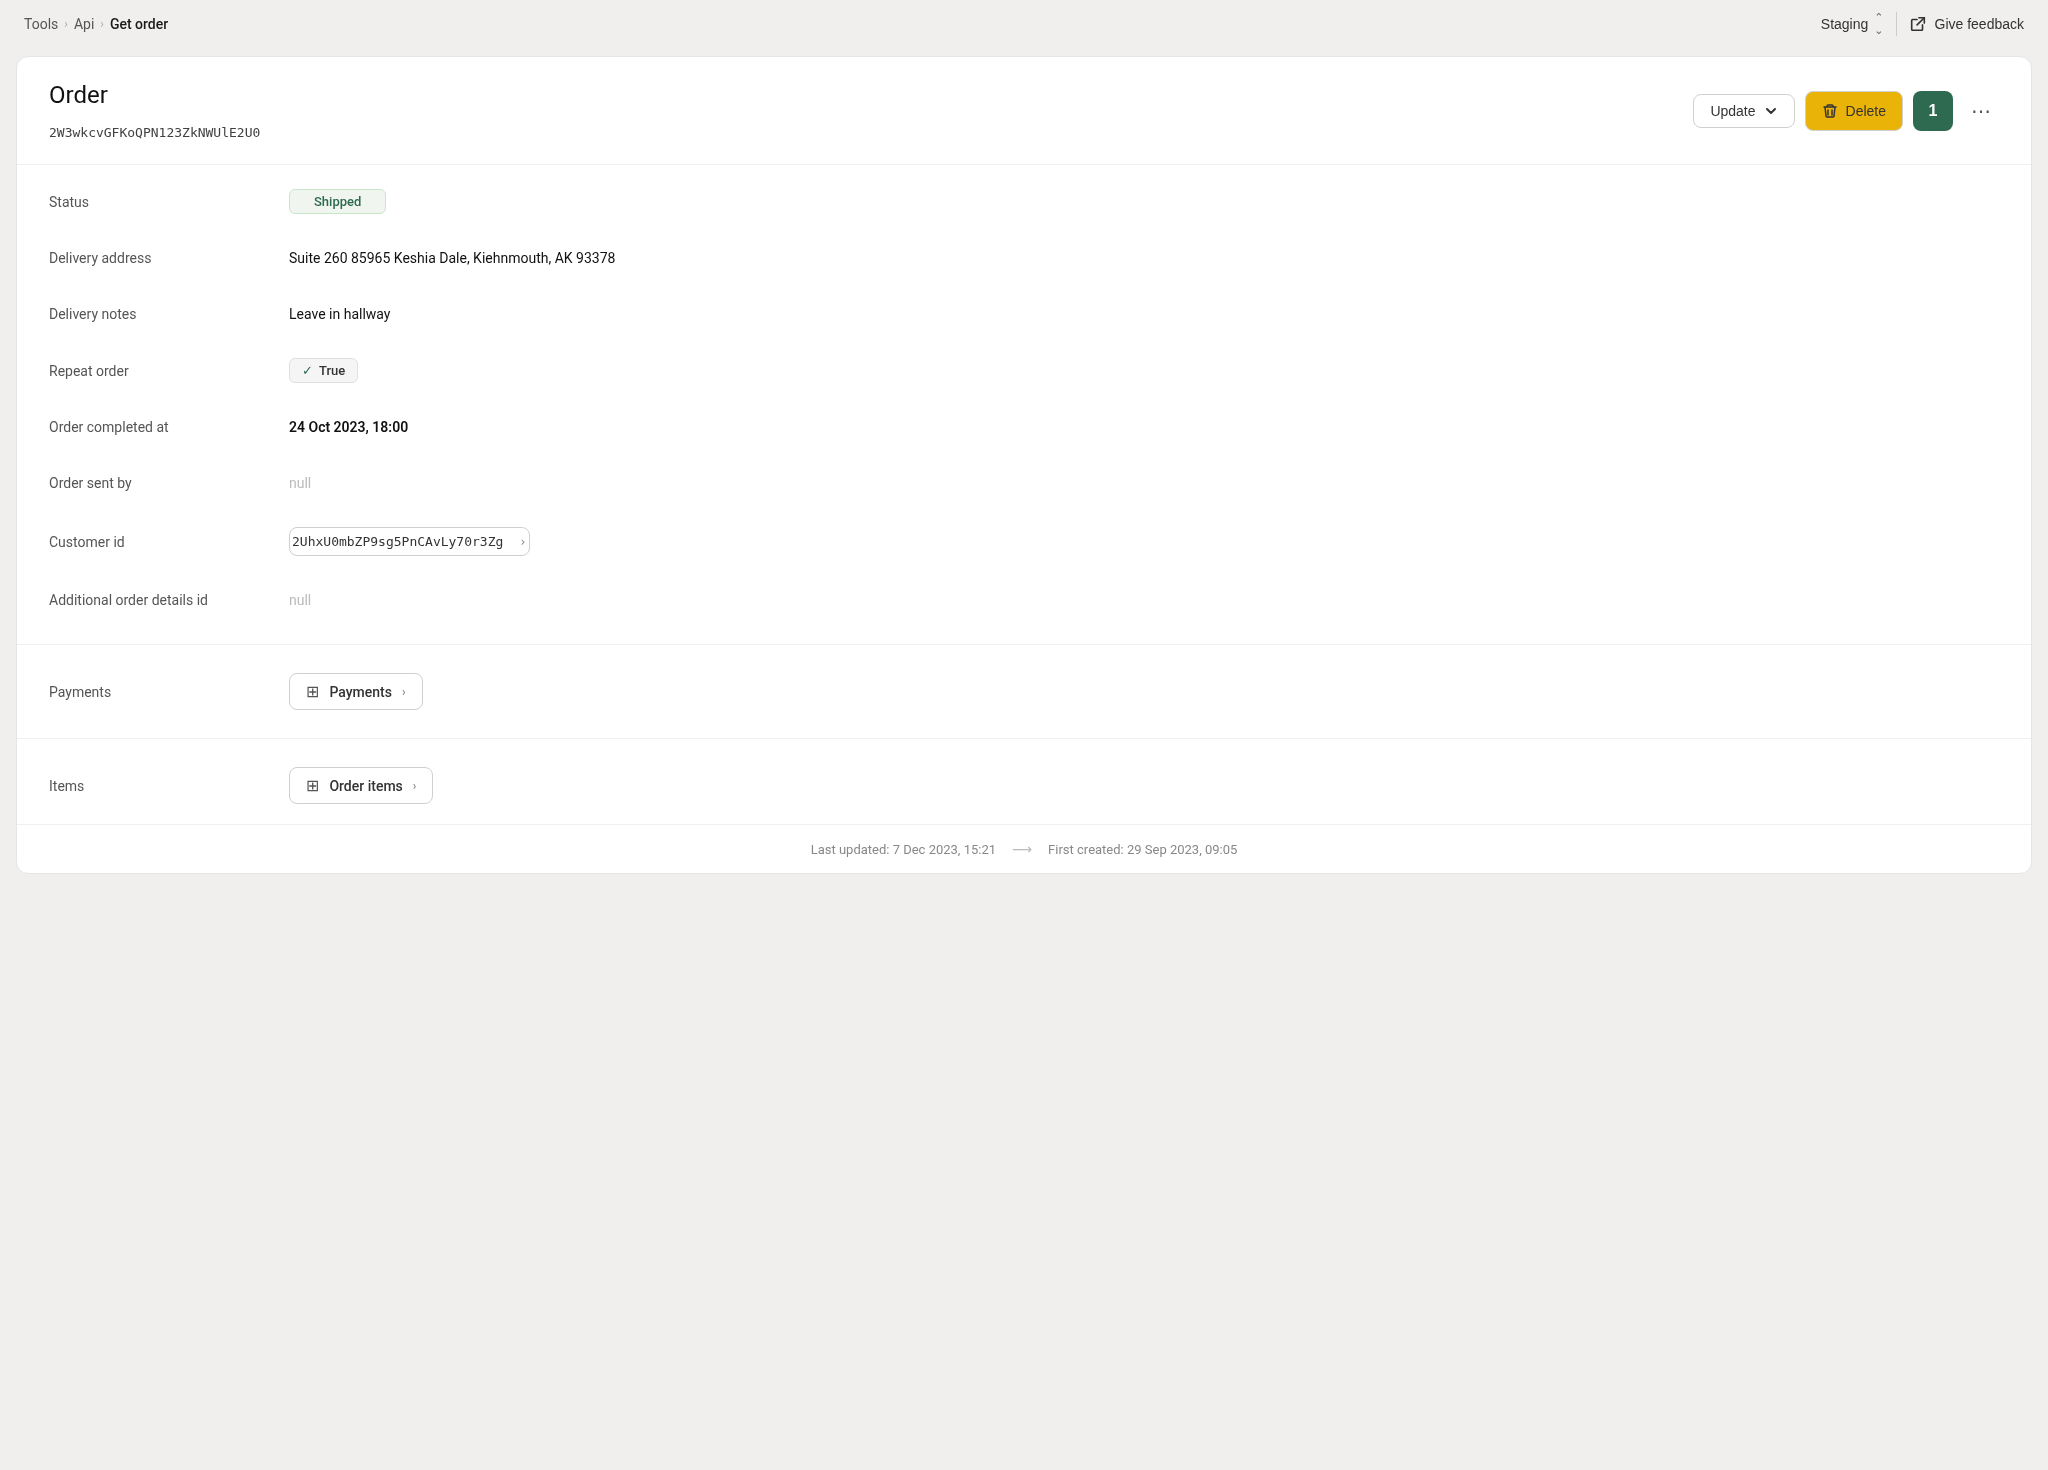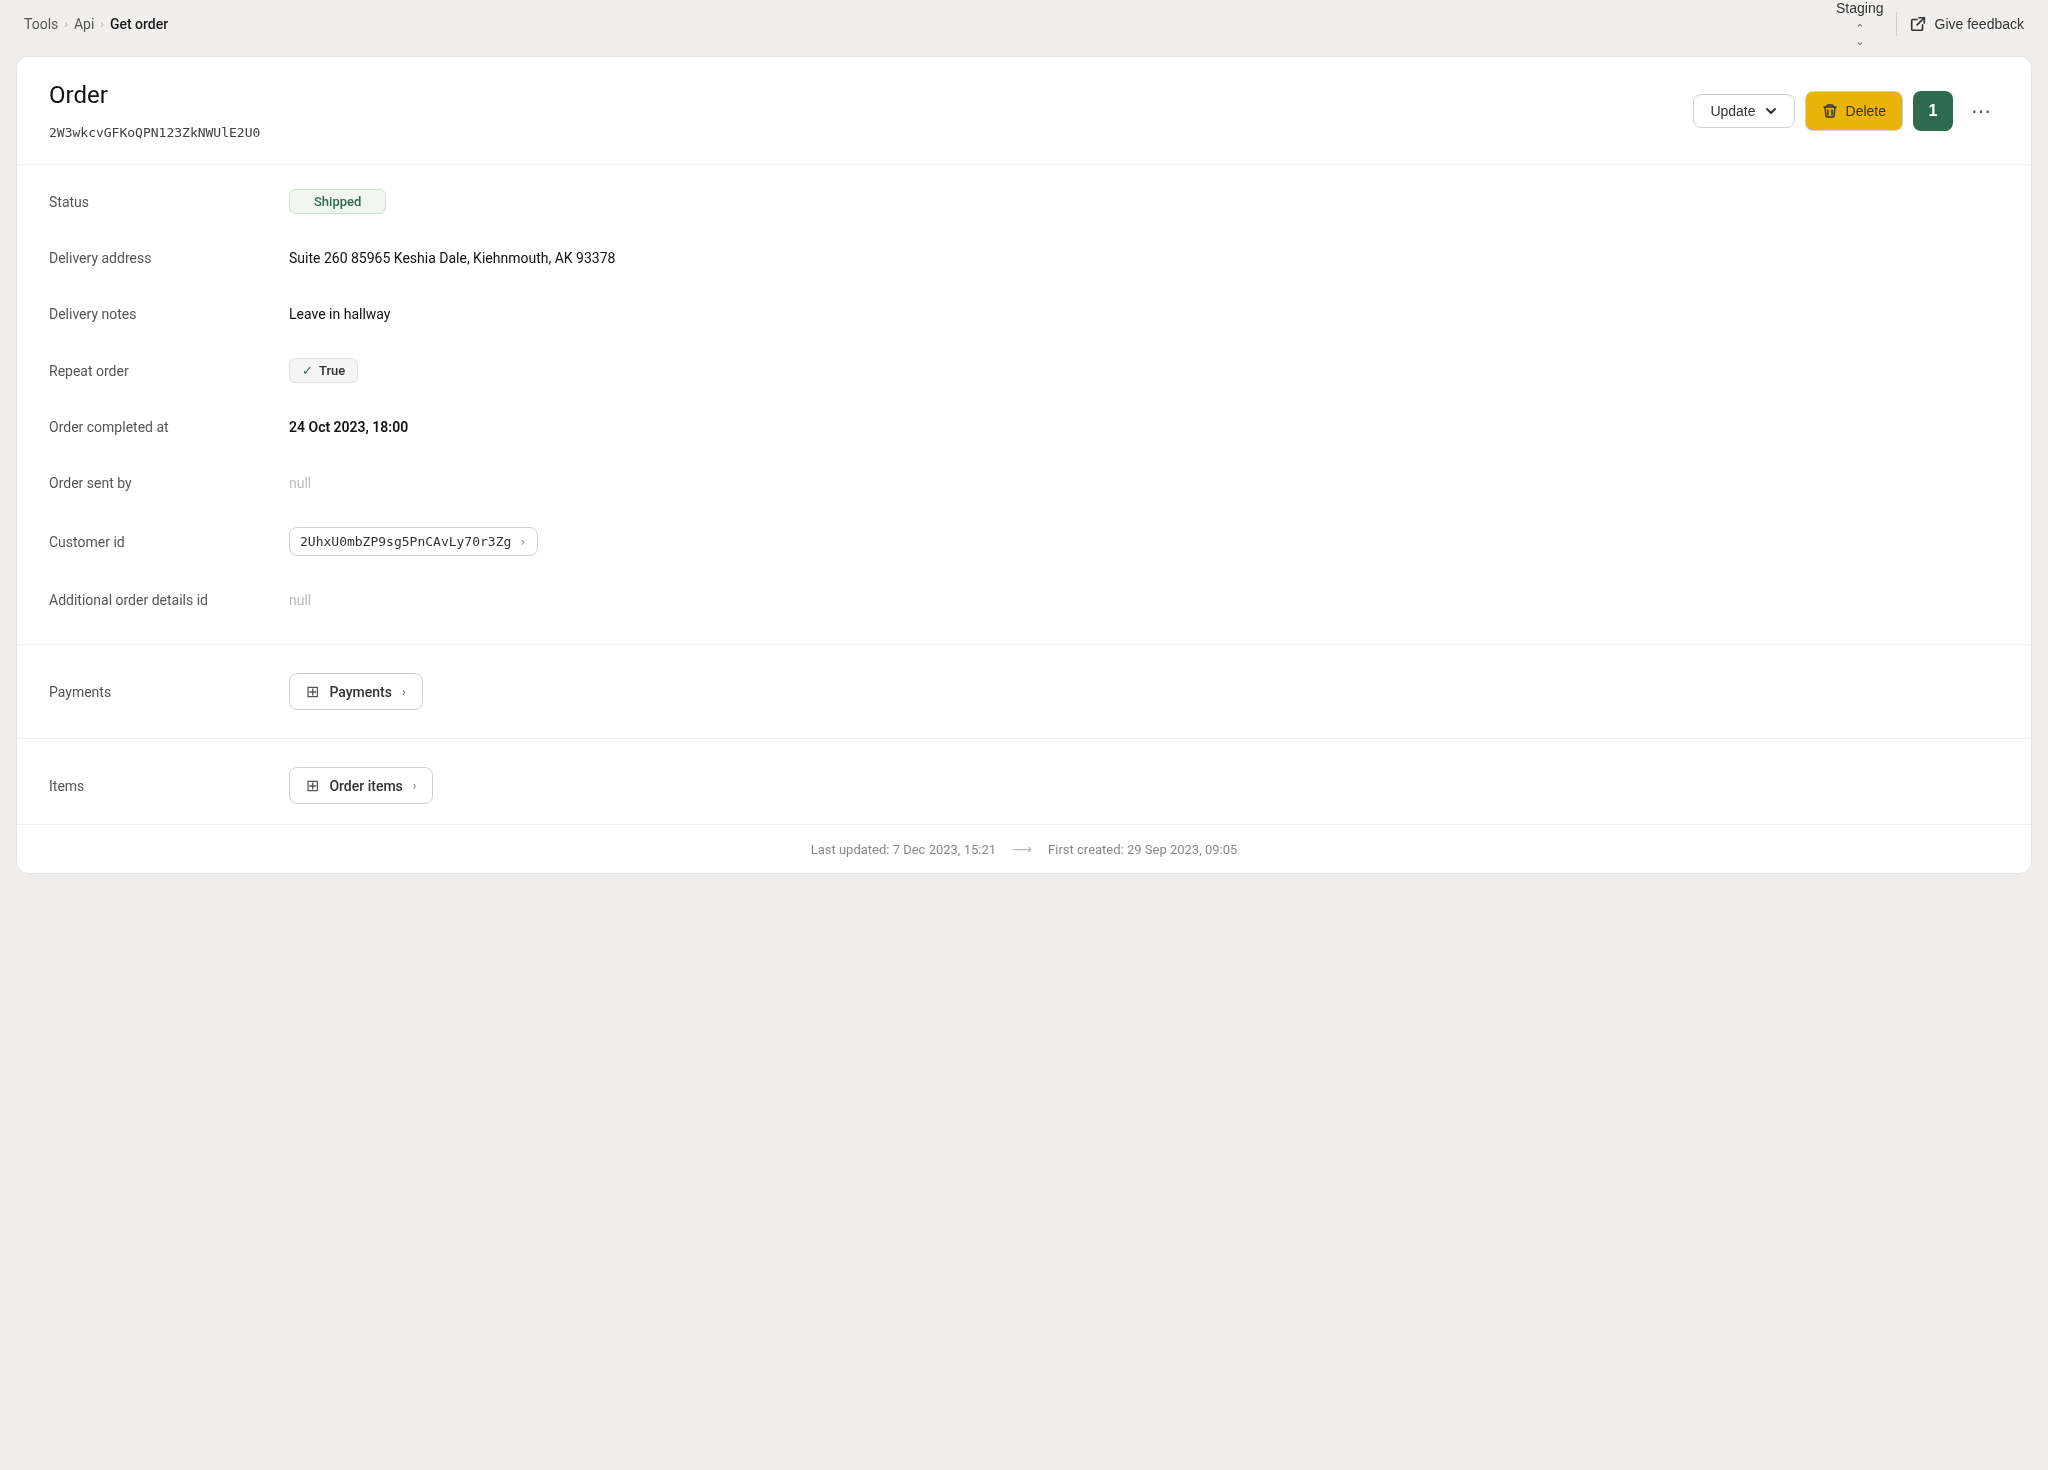--- a/index.html
+++ b/index.html
@@ -47,21 +47,20 @@
     .staging-btn {
       display: flex;
       align-items: center;
       gap: 6px;
       font-size: 14px;
       color: #333;
       background: none;
       border: none;
       cursor: pointer;
       font-weight: 500;
-      flex-direction: column;
     }
     .staging-chevron {
       font-size: 11px;
       color: #666;
     }
     .topbar-divider {
       width: 1px;
       height: 24px;
       background: #ccc;
     }
@@ -224,22 +223,22 @@
     }
     .true-check {
       color: #2d6a4f;
       font-size: 13px;
     }
 
     
     .customer-id-link {
       display: inline-flex;
       align-items: center;
-      gap: 8px;
-      padding: 6px 10px;
+      gap: 16px;
+      padding: 6px 2px;
       border: 1px solid #d0d0d0;
       border-radius: 8px;
       font-size: 13px;
       font-family: monospace;
       color: #333;
       background: #fff;
       cursor: pointer;
       text-decoration: none;
     }
     .chevron-right {

